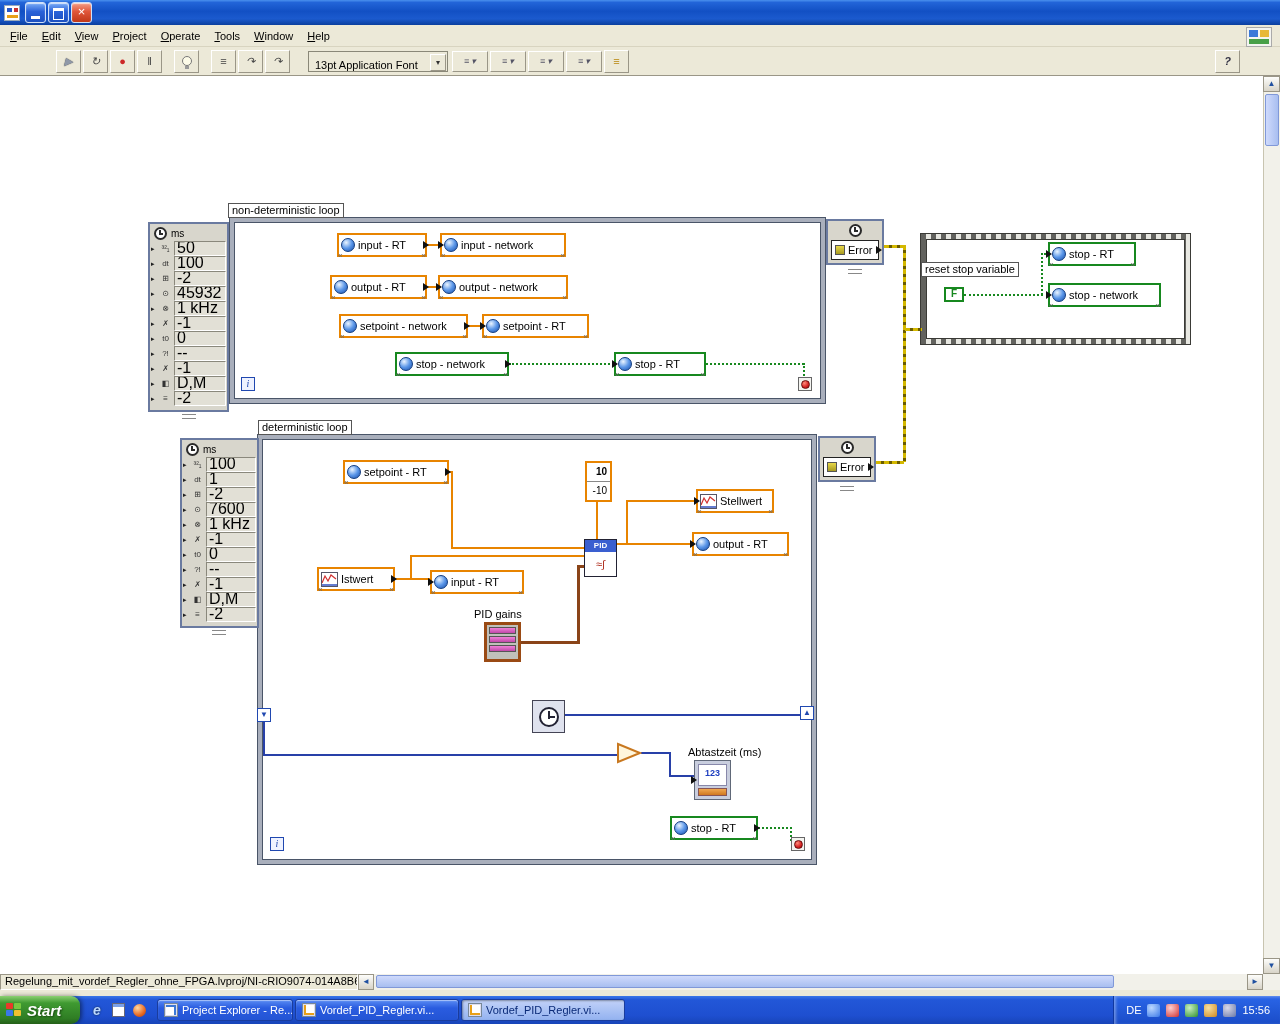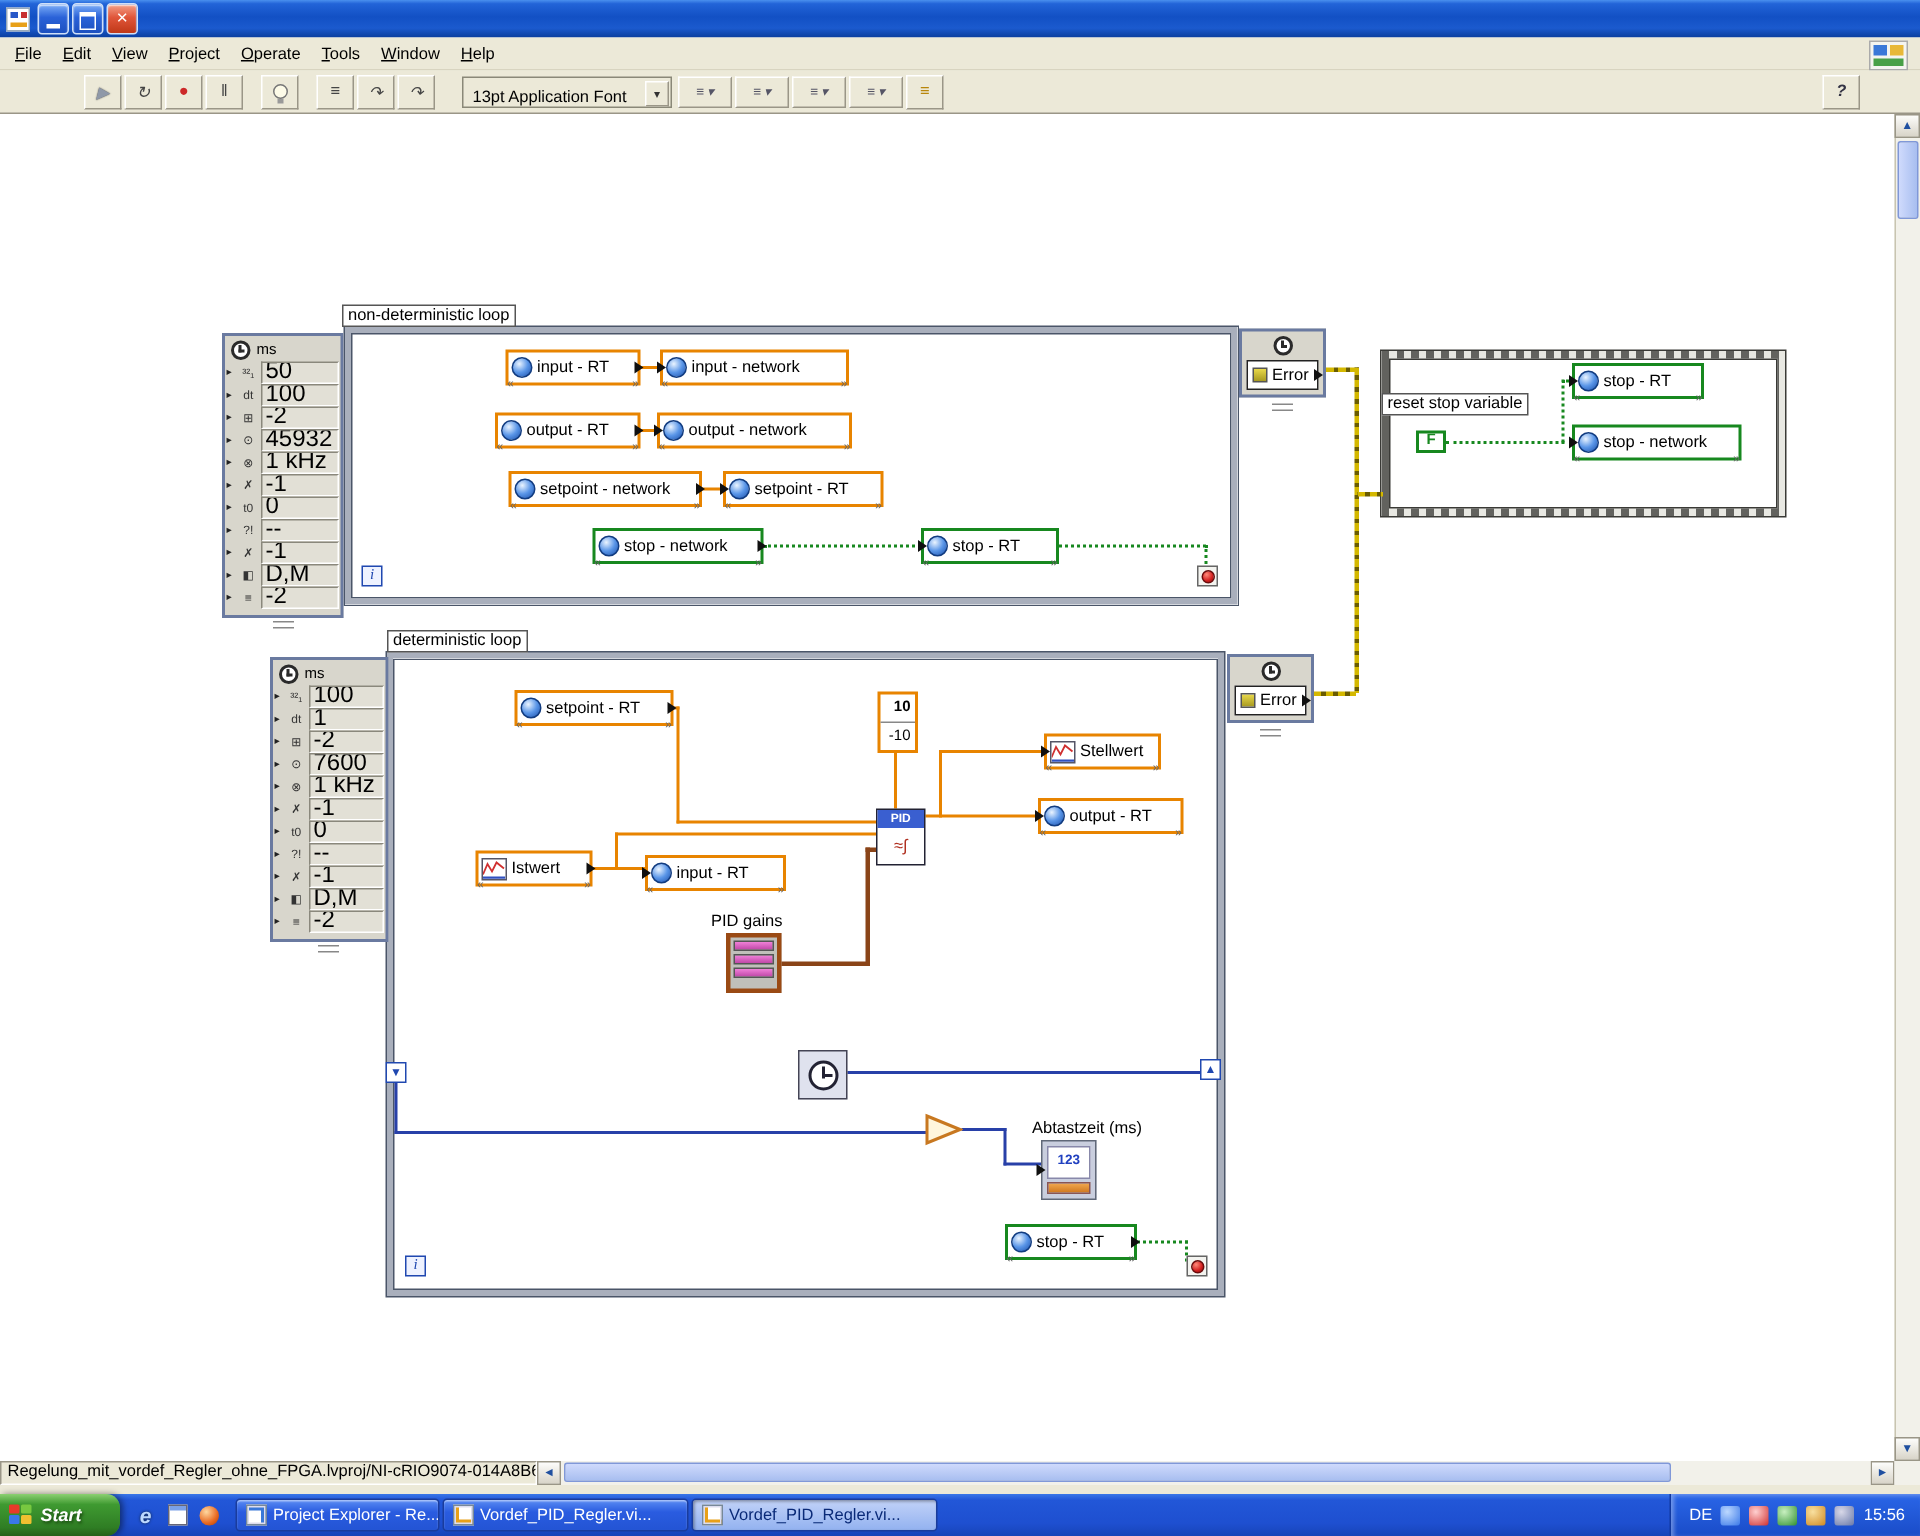--- a/index.html
+++ b/index.html
@@ -153,21 +153,21 @@
     border:1px solid; border-color:#9a9687 #fff #fff #9a9687; font-size:11px; line-height:13px; padding:0 4px;
     white-space:nowrap; overflow:hidden; z-index:5; }
   .htrack { position:absolute; background:#f2f1ea; z-index:5; }
   .bstrip { position:absolute; left:0; top:990px; width:1280px; height:6px; background:#ece9d8; z-index:5; }
 
   
   .taskbar { position:absolute; left:0; top:996px; width:1280px; height:28px;
     background:linear-gradient(180deg,#3a77e8 0%,#2257d8 14%,#1e4fd0 70%,#1744b8 100%); z-index:30;
     display:flex; align-items:center; }
   .start { width:80px; height:28px; flex:none; border-radius:0 9px 9px 0; display:flex; align-items:center; gap:5px;
-    padding:0 12px 0 6px; color:#fff; font-weight:bold; font-style:italic; font-size:12px;
+    padding:0 12px 0 6px; color:#fff; font-weight:bold; font-style:italic; font-size:15px;
     text-shadow:1px 1px 2px #1a4a10; box-shadow:2px 0 4px rgba(0,0,0,.45);
     background:linear-gradient(180deg,#8cd072 0%,#3f9a31 25%,#2f7d24 80%,#256018 100%); }
   .flag { width:16px; height:15px; display:grid; grid-template-columns:7px 7px; grid-template-rows:6px 6px; gap:1px; }
   .flag i { border-radius:1px; display:block; }
   .qlbar { display:flex; align-items:center; gap:5px; padding:0 9px; }
   .qlico { width:16px; height:16px; display:flex; align-items:center; justify-content:center; }
   .ie-e { color:#bcd8ff; font-weight:bold; font-style:italic; font-size:14px; text-shadow:0 0 2px #123; }
   .ql-doc { width:13px; height:14px; background:#fff; border:1px solid #667;
     box-shadow:inset 0 3px 0 #7aa0e8; }
   .ql-ball { width:13px; height:13px; border-radius:50%; background:radial-gradient(circle at 35% 30%,#ffd8a0,#e86820 60%,#a03808); }

